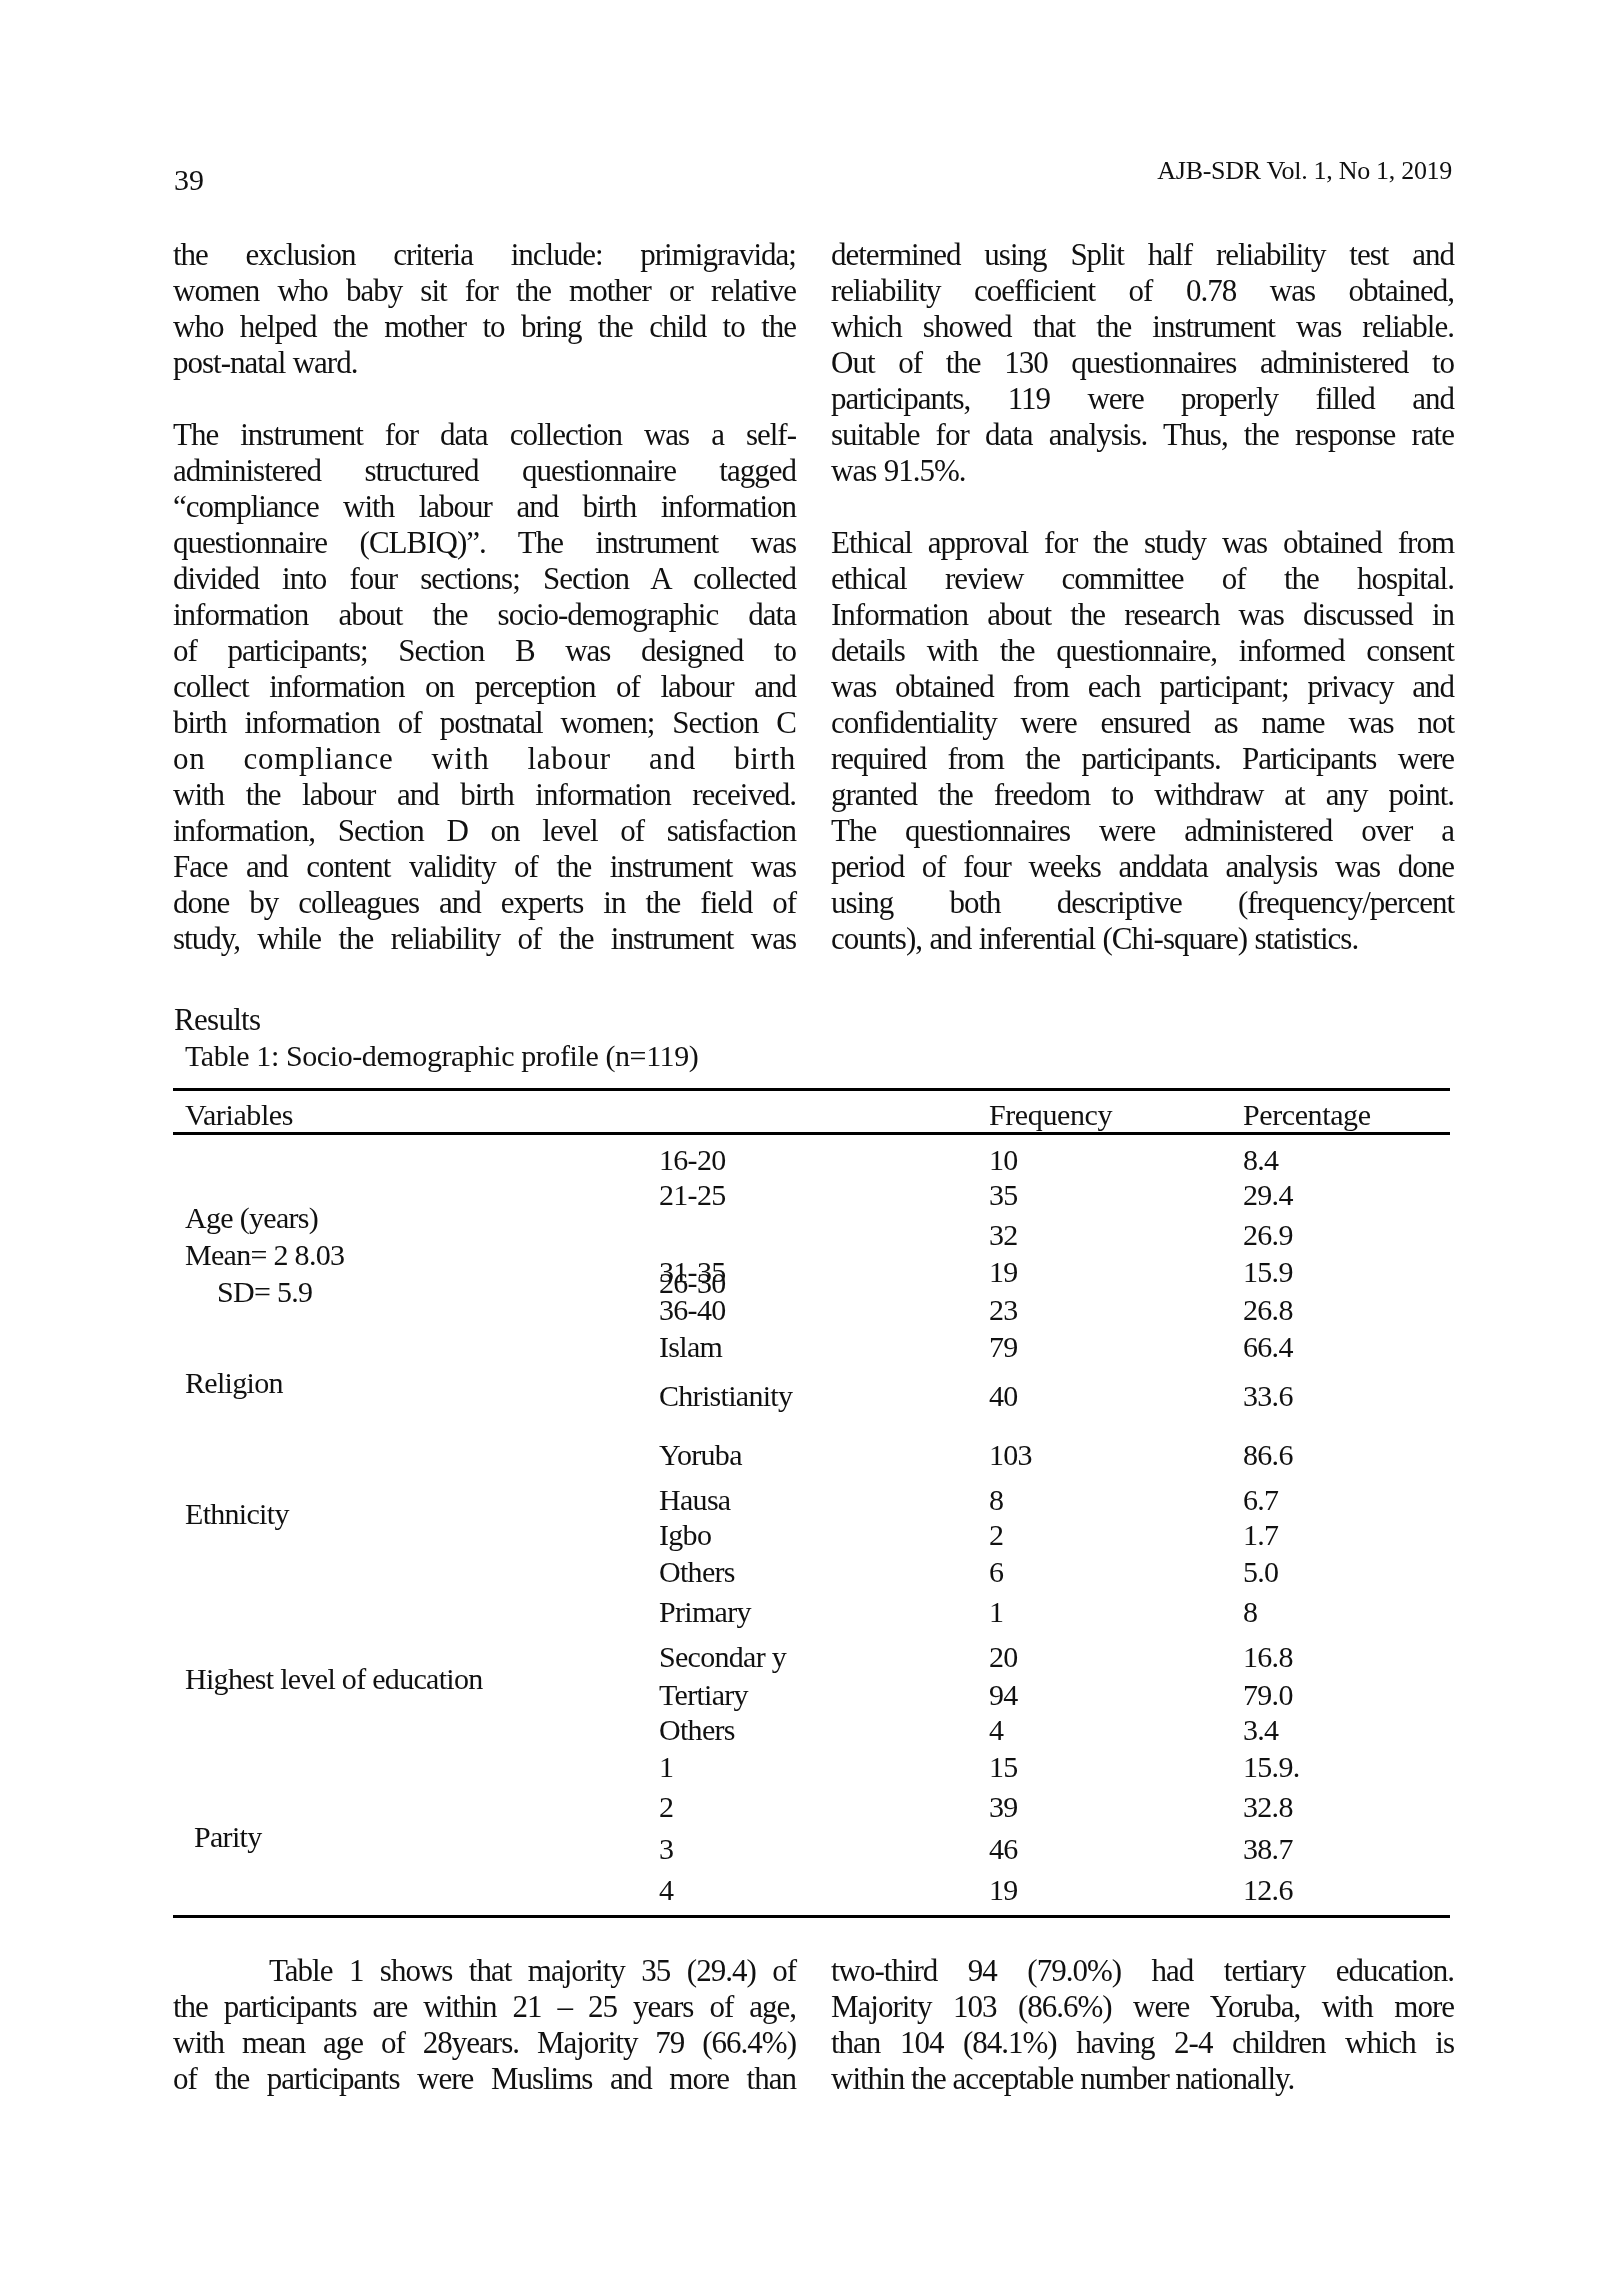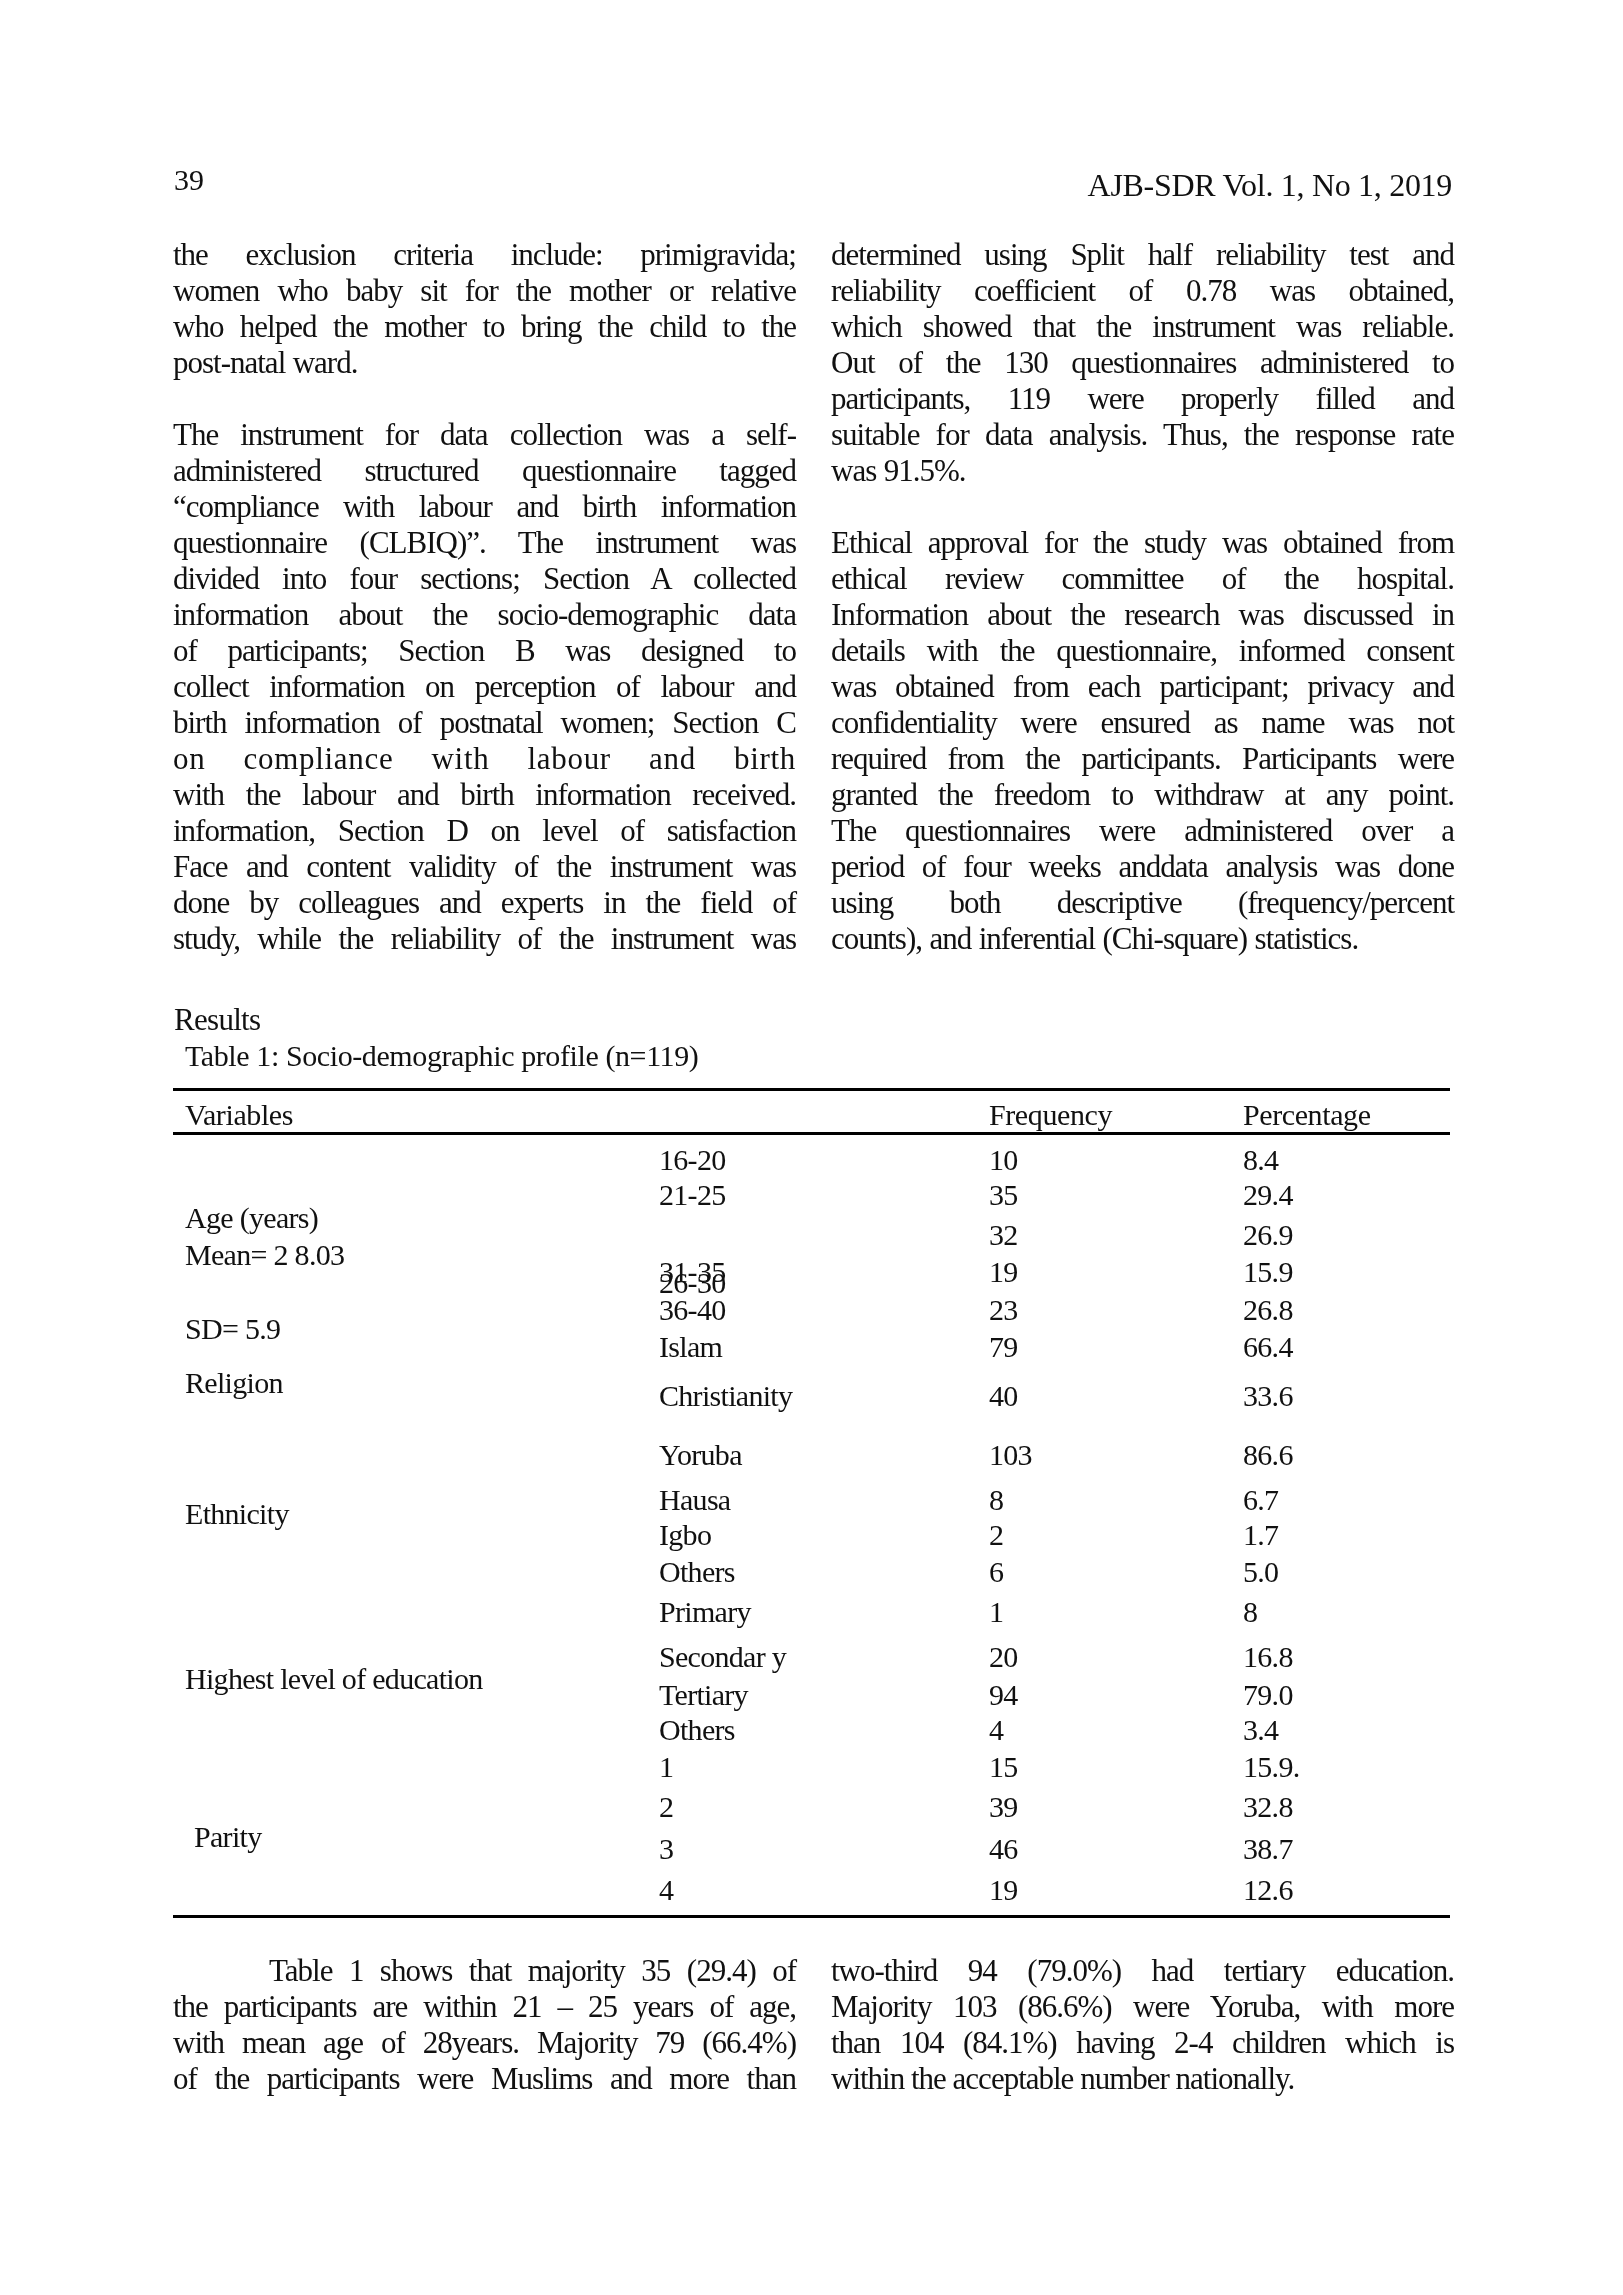--- a/index.html
+++ b/index.html
@@ -1,21 +1,21 @@
 <!DOCTYPE html>
 <html style="font-size:10.5px"><head>
 <meta charset="utf-8">
 <style>
   html, body { margin: 0; padding: 0; background: #ffffff; }
   body { width: 1623px; height: 2295px; position: relative; overflow: hidden;
          font-family: "Liberation Serif", serif; color: #111; }
   .abs { position: absolute; }
   .hdr { top: 165px; font-size: 30px; line-height: 1; }
   #page-num { left: 174px; }
-  #journal { right: 171px; font-size: 32px; top: 169px; letter-spacing: -0.3px; }
+  #journal { right: 171px; font-size: 26px; top: 158px; letter-spacing: -0.3px; }
 
   .col { position: absolute; width: 623px; font-size: 31px; line-height: 36px;
          text-align: justify; letter-spacing: -1px; word-spacing: 0.7px; }
   .col .line { display: block; text-align: justify; text-align-last: justify; white-space: nowrap; overflow: visible; }
   .col .line.last { text-align-last: left; }
   .gap { height: 36px; }
 
   #col-left { left: 173px; top: 237px; }
   #col-right { left: 831px; top: 237px; }
 
@@ -102,21 +102,21 @@
 
 <div class="rule" id="rule-top"></div>
 <div class="th" id="th-var">Variables</div>
 <div class="th" id="th-freq">Frequency</div>
 <div class="th" id="th-pct">Percentage</div>
 <div class="rule" id="rule-head"></div>
 
 <div id="table-body">
     <div class="cell c-var" style="top: 1201px;">Age (years)</div>
     <div class="cell c-var" style="top: 1238px;">Mean= 2 8.03</div>
-    <div class="cell c-var" style="top: 1312px;">SD= 5.9</div>
+    <div class="cell c-var" style="top: 1275px; margin-left: 32px;">SD= 5.9</div>
     <div class="cell c-sub" style="top: 1143px;">16-20</div>
     <div class="cell c-freq" style="top: 1143px;">10</div>
     <div class="cell c-pct" style="top: 1143px;">8.4</div>
     <div class="cell c-sub" style="top: 1178px;">21-25</div>
     <div class="cell c-freq" style="top: 1178px;">35</div>
     <div class="cell c-pct" style="top: 1178px;">29.4</div>
     <div class="cell c-sub" style="top: 1218px; margin-top: 48px;">26-30</div>
     <div class="cell c-freq" style="top: 1218px;">32</div>
     <div class="cell c-pct" style="top: 1218px;">26.9</div>
     <div class="cell c-sub" style="top: 1255px;">31-35</div>

